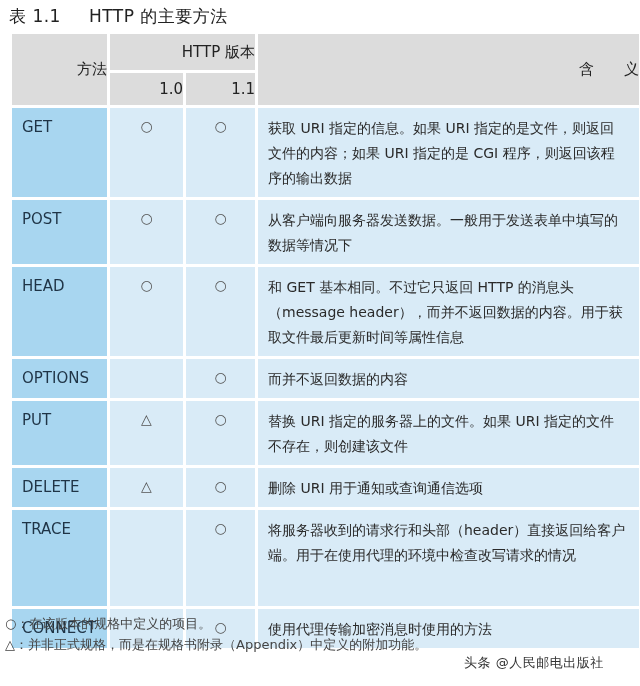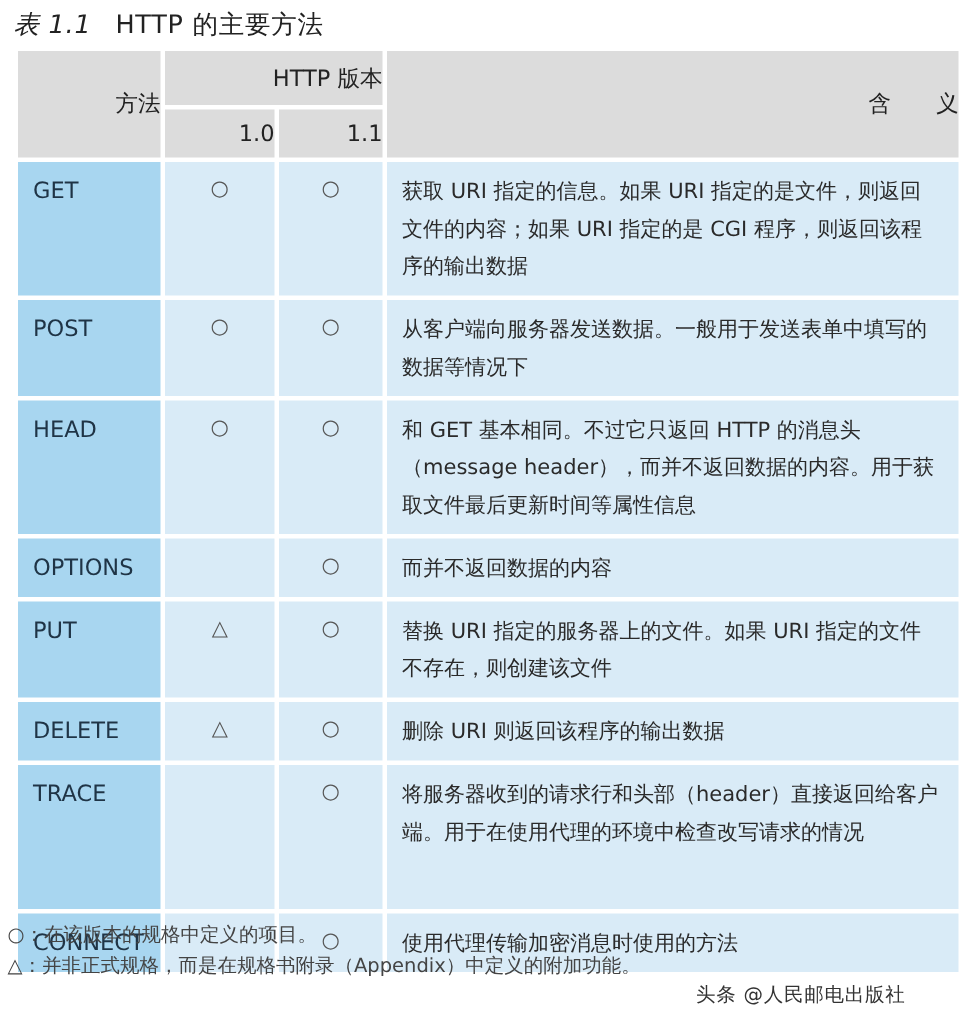--- a/index.html
+++ b/index.html
@@ -4,21 +4,21 @@
 <style>
   html, body { margin: 0; padding: 0; }
   body {
     width: 640px; height: 686px; background: #ffffff; position: relative; overflow: hidden;
     font-family: "DejaVu Sans", "Liberation Sans", sans-serif; color: #2a2a2a;
   }
   .title {
     position: absolute; left: 9px; top: 5px; font-size: 17px; color: #222;
     letter-spacing: 0.5px;
   }
-  .title .num { margin-right: 16px; font-style: italic; }
+  .title .num { margin-right: 28px; }
   table.main {
     position: absolute; left: 12px; top: 34px; width: 618px;
     border-collapse: separate; border-spacing: 3px 3px; margin: -3px;
     table-layout: fixed;
   }
   table.main td, table.main th { padding: 0; vertical-align: top; }
   th { background: #dcdcdc; font-weight: normal; font-size: 15px; color: #222; text-align: right; vertical-align: middle !important; }
   td.method { background: #a8d6f0; color: #1f3446; font-size: 15px; padding: 10px 0 0 10px !important; }
   td.ver { background: #d9ebf7; text-align: center; font-size: 14px; color: #555; padding-top: 10px !important; }
   td.desc { background: #d9ebf7; font-size: 14px; line-height: 25px; padding: 8px 12px 6px 10px !important; color: #2a2a2a; }
@@ -79,21 +79,21 @@
     <tr style="height:60px">
       <td class="method">PUT</td>
       <td class="ver">△</td>
       <td class="ver">○</td>
       <td class="desc">替换 URI 指定的服务器上的文件。如果 URI 指定的文件不存在，则创建该文件</td>
     </tr>
     <tr style="height:35px">
       <td class="method">DELETE</td>
       <td class="ver">△</td>
       <td class="ver">○</td>
-      <td class="desc">删除 URI 则返回该程序的输出数据</td>
+      <td class="desc">删除 URI 用于通知或查询通信选项</td>
     </tr>
     <tr style="height:96px">
       <td class="method">TRACE</td>
       <td class="ver"></td>
       <td class="ver">○</td>
       <td class="desc">将服务器收到的请求行和头部（header）直接返回给客户端。用于在使用代理的环境中检查改写请求的情况</td>
     </tr>
     <tr style="height:36px">
       <td class="method">CONNECT</td>
       <td class="ver"></td>

